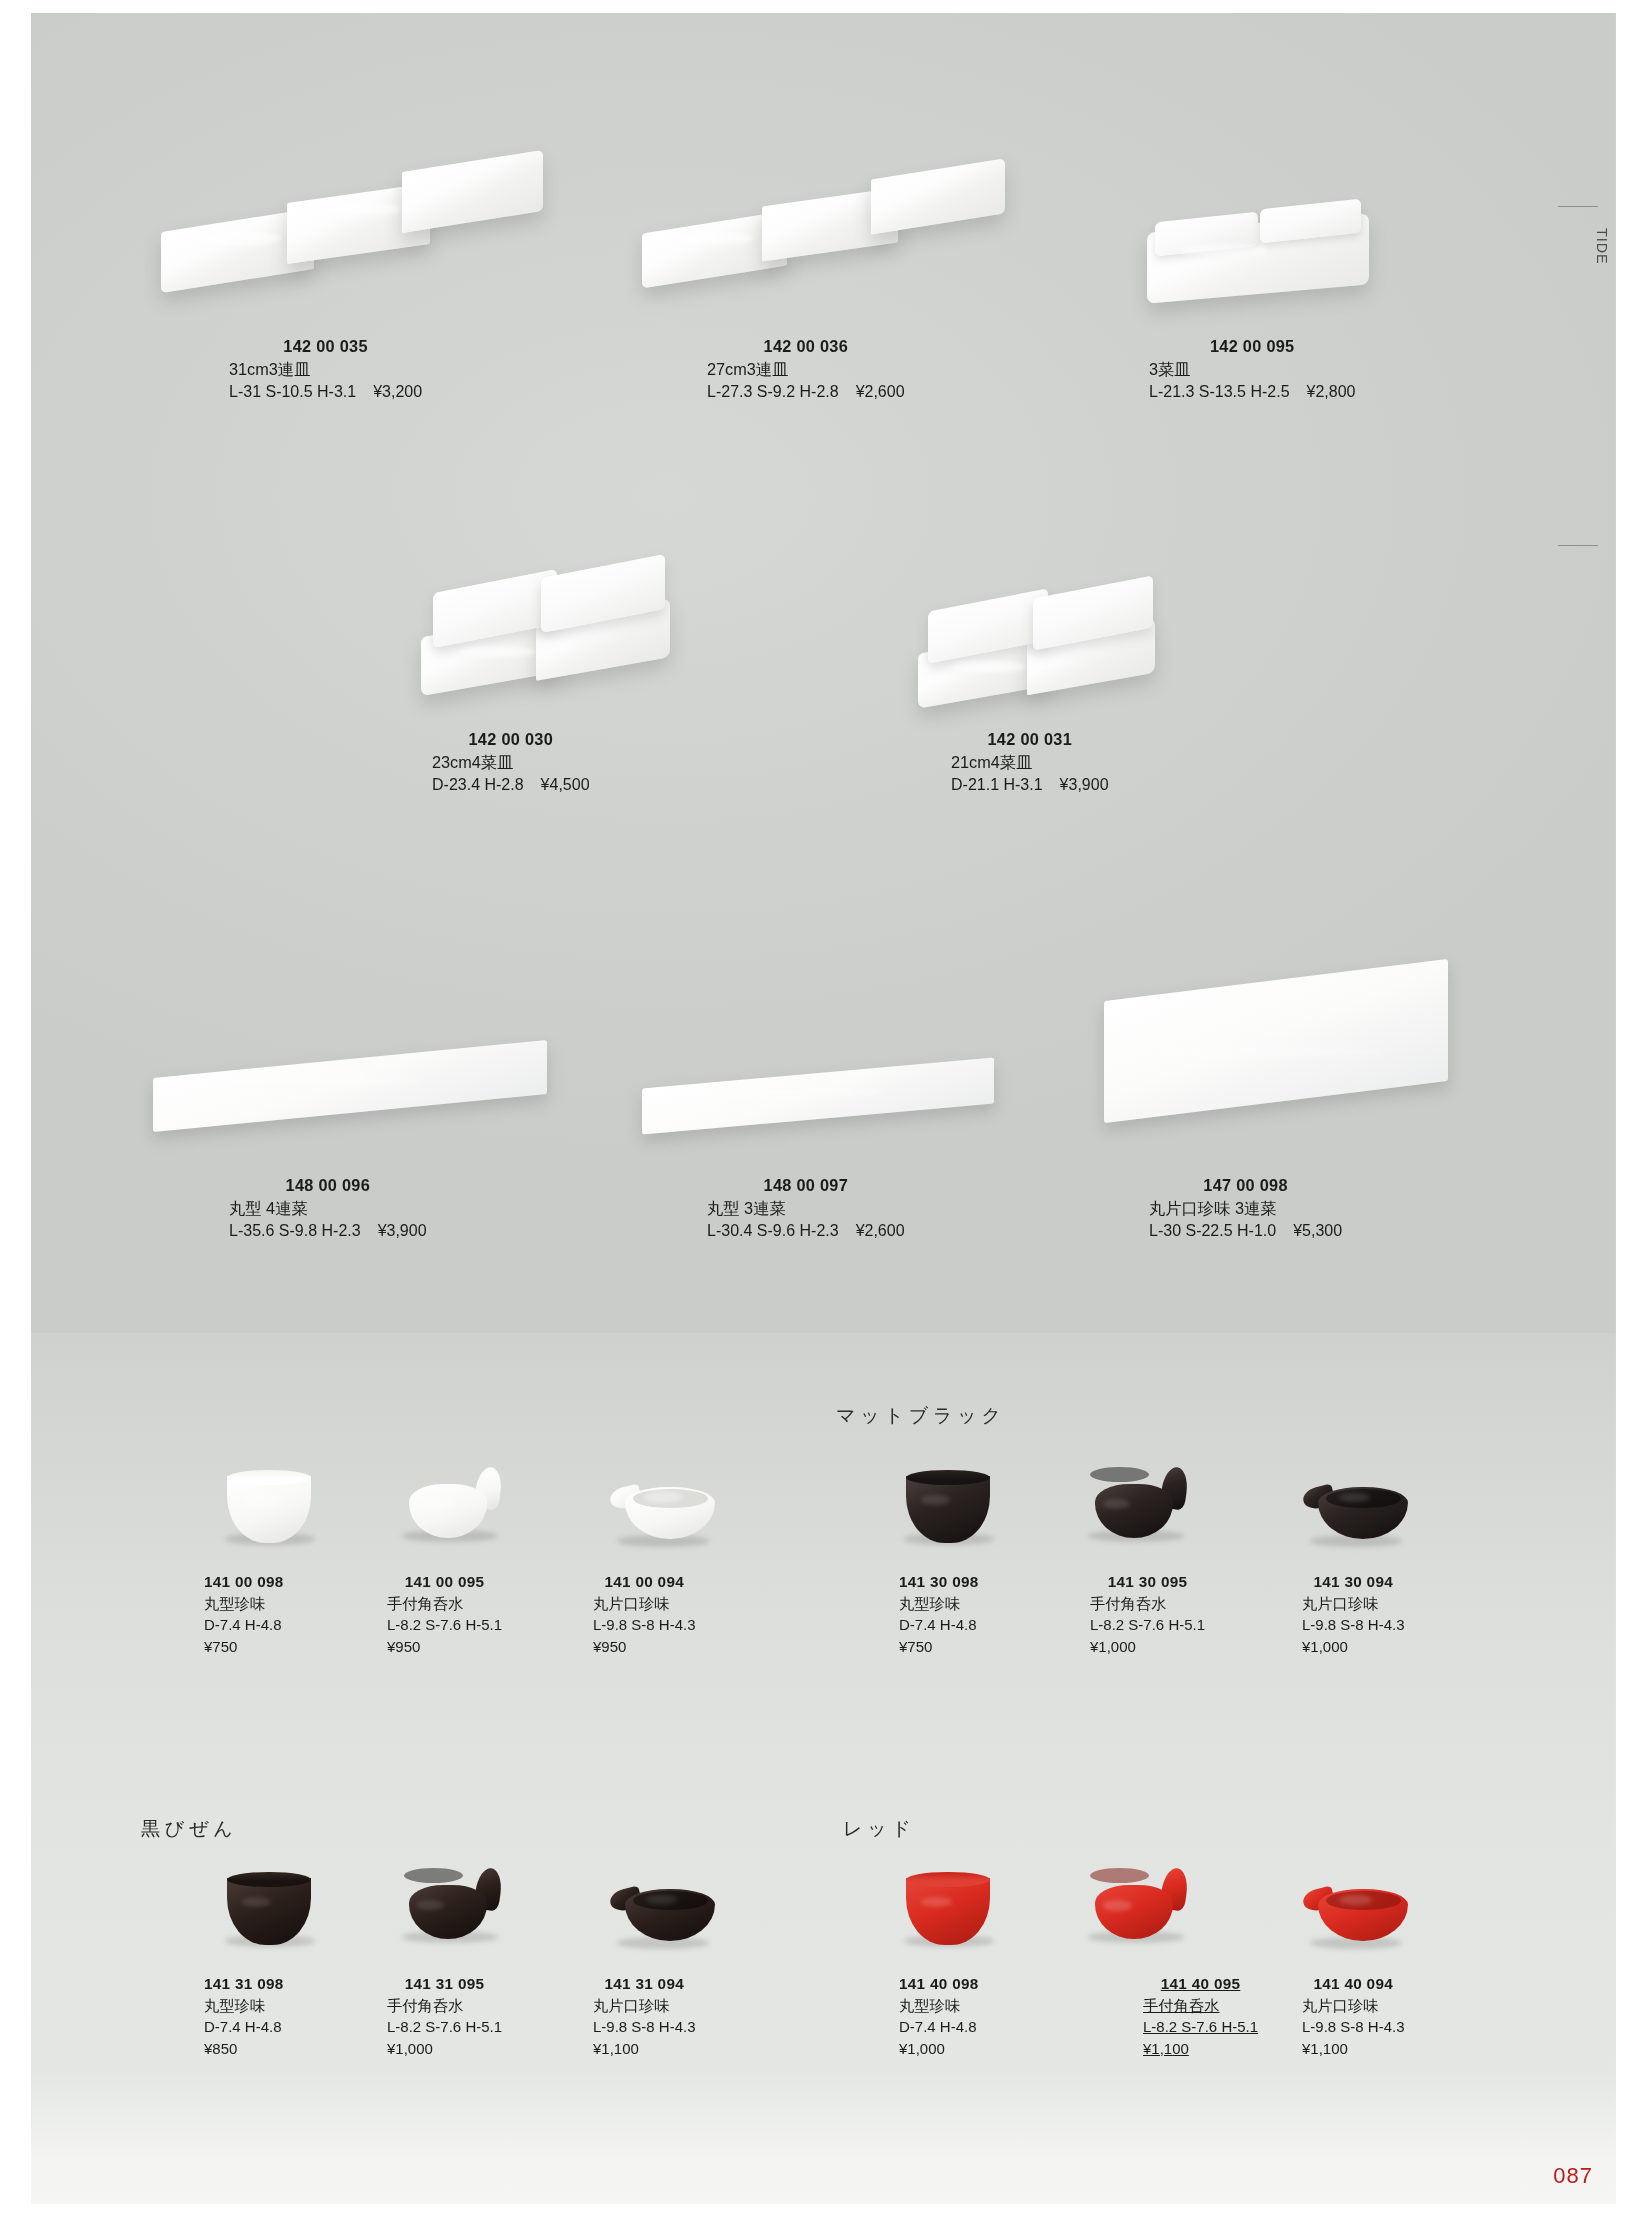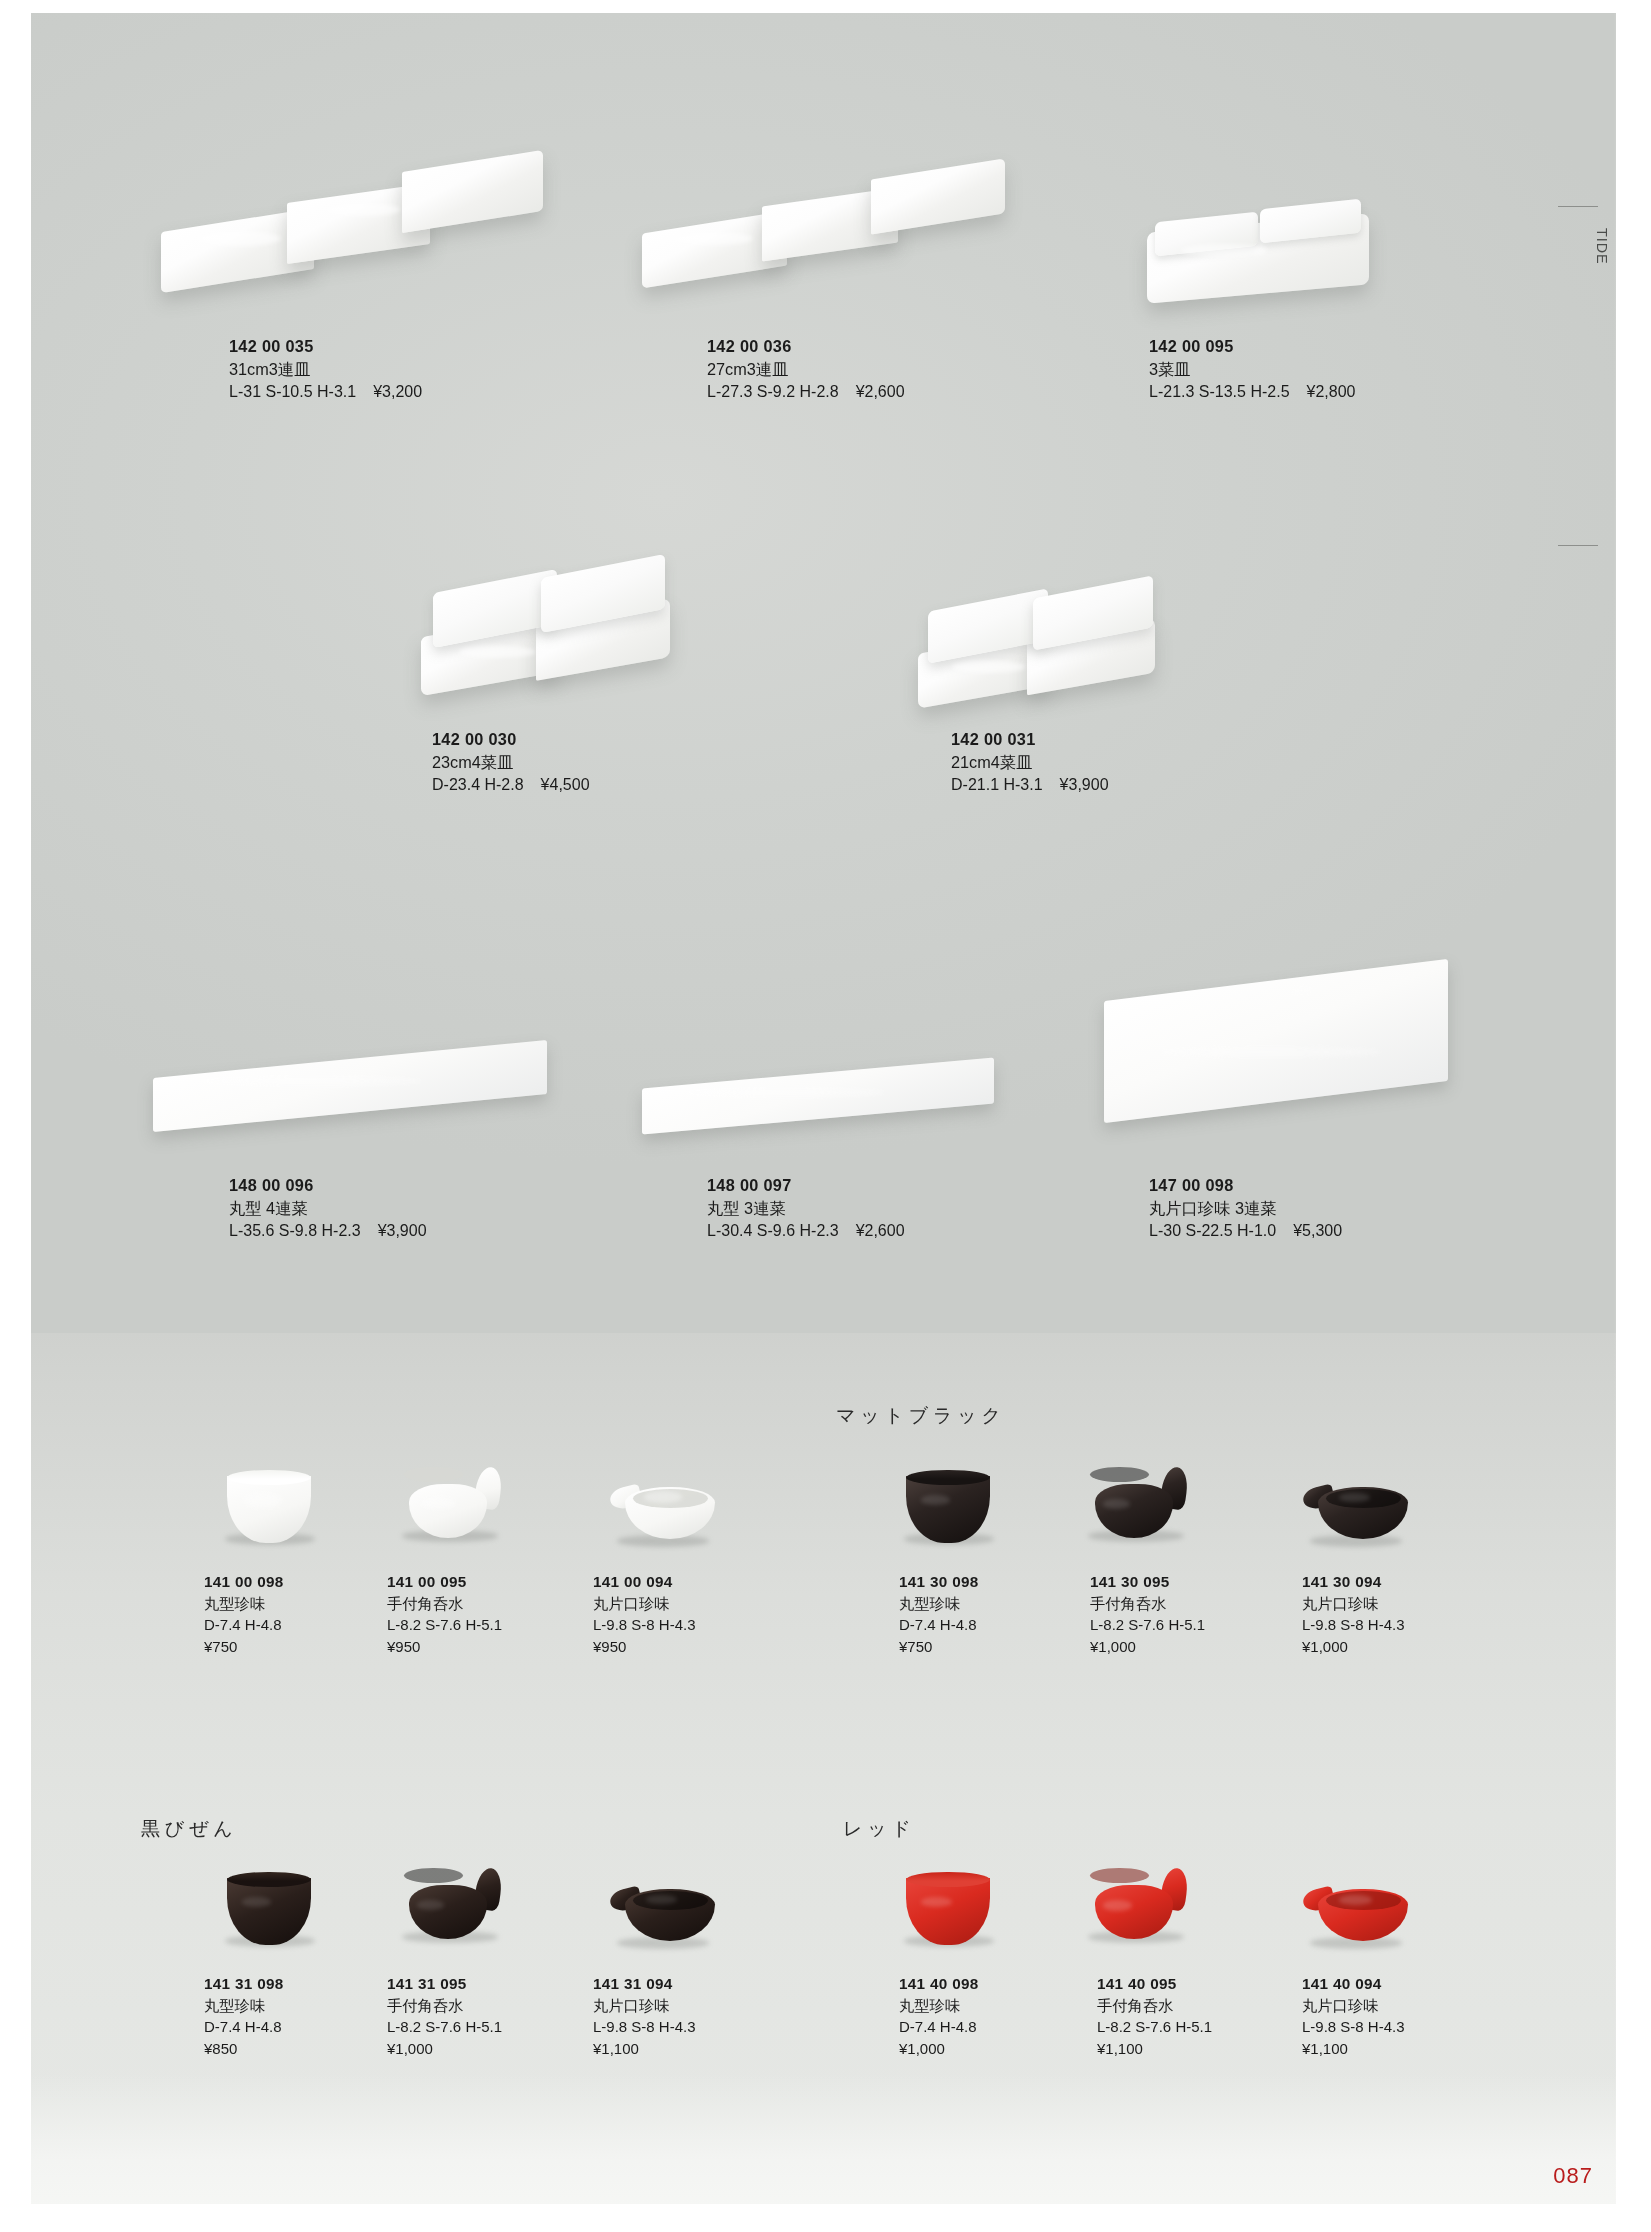--- a/index.html
+++ b/index.html
@@ -90,20 +90,21 @@
   .caption {
     position: absolute;
     color: #1b1b1b;
     line-height: 1.42;
   }
   .caption .code {
     font-weight: bold;
     font-size: 16.3px;
     letter-spacing: 0.3px;
     white-space: nowrap;
+    text-align: center;
   }
   .caption .name {
     font-size: 16.3px;
     white-space: nowrap;
   }
   .caption .spec {
     font-size: 16px;
     white-space: nowrap;
   }
   .caption .spec .price { margin-left: 17px; }
@@ -497,21 +498,21 @@
 
   <div class="bowl-wrap" style="left:1078px; top:1864px;">
     <div class="bowl-shadow" style="left:9.6px; top:67px; width:96px;"></div>
     <div class="pourer">
       <div class="spout red-fill"></div>
       <div class="body red-fill"></div>
       <div class="inner inner-red" style="left:15.3px; top:19px; width:59px; height:15.3px; border-radius:50%;"></div>
     </div>
     <div class="hl" style="left:25px; top:36px; width:29px; height:10.5px; opacity:.32;"></div>
   </div>
-  <div class="caption small" style="left:1097px; top:1973px;">
+  <div class="caption small" style="left:1143px; top:1973px;text-decoration:underline;">
     <div class="code">141 40 095</div>
     <div class="name">手付角呑水</div>
     <div class="spec">L-8.2 S-7.6 H-5.1</div>
     <div class="price-line">¥1,100</div>
   </div>
 
   <div class="bowl-wrap" style="left:1295px; top:1874px;">
     <div class="bowl-shadow" style="left:15.3px; top:63px; width:92px;"></div>
     <div class="handled">
       <div class="handle red-fill"></div>

